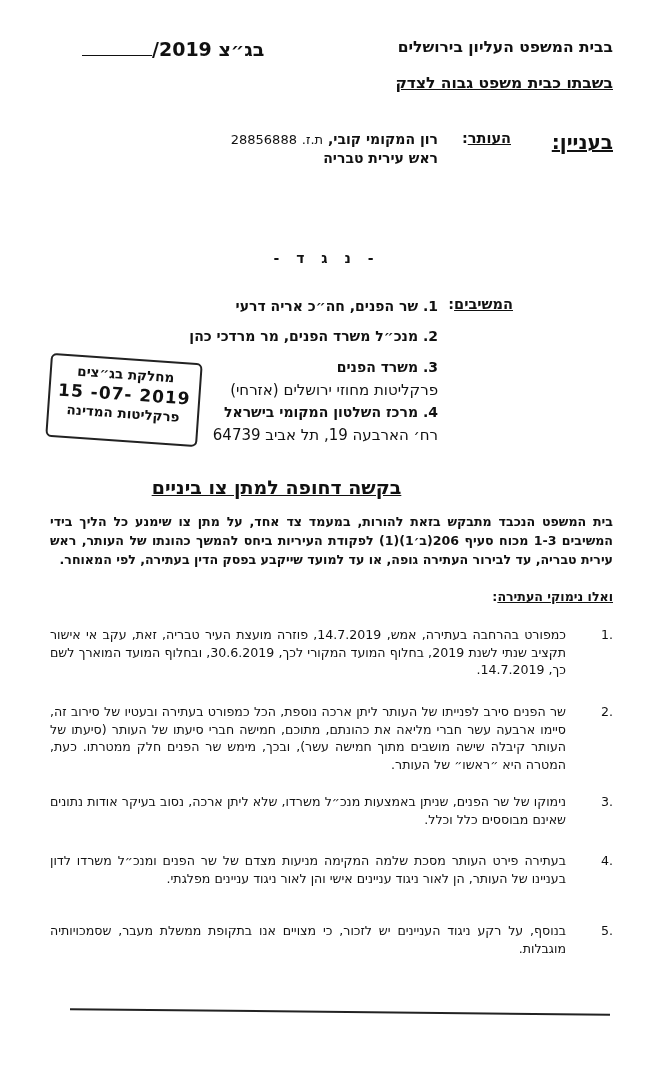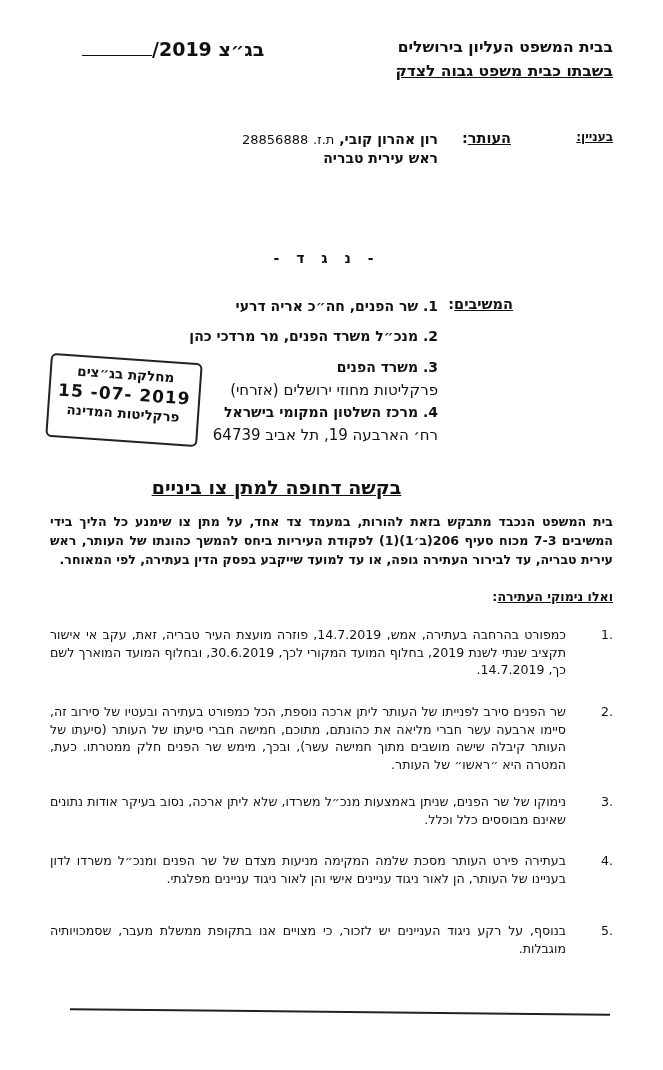--- a/index.html
+++ b/index.html
@@ -6,26 +6,26 @@
     body {
       width: 663px; height: 1070px; position: relative; overflow: hidden;
       font-family: "DejaVu Sans", "Liberation Sans", sans-serif;
       color: #111;
       direction: rtl;
     }
     .abs { position: absolute; }
 
     
     .court-line1 { top: 38px; right: 50px; font-size: 15.5px; font-weight: bold; white-space: nowrap; }
-    .court-line2 { top: 62px; right: 50px; font-size: 15.5px; font-weight: bold; text-decoration: underline; white-space: nowrap; }
+    .court-line2 { top: 74px; right: 50px; font-size: 15.5px; font-weight: bold; text-decoration: underline; white-space: nowrap; }
     .case-no { top: 38px; left: 82px; font-size: 19px; font-weight: bold; white-space: nowrap; direction: rtl; }
     .case-blank { display: inline-block; width: 70px; border-bottom: 1.5px solid #111; height: 14px; vertical-align: baseline; }
 
     
-    .label-inre { top: 130px; right: 50px; font-size: 12px; font-weight: bold; text-decoration: underline; }
+    .label-inre { top: 130px; right: 50px; font-size: 20px; font-weight: bold; text-decoration: underline; }
     .label-petitioner { top: 130px; right: 152px; font-size: 14.5px; font-weight: bold; }
     .label-petitioner span.lbl { text-decoration: underline; }
     .pet-block { top: 130px; right: 225px; font-size: 14px; line-height: 19px; }
     .pet-name { font-weight: bold; white-space: nowrap; }
     .pet-id { font-weight: normal; font-size: 13px; text-align: center; }
     .pet-title { font-weight: bold; white-space: nowrap; }
     .pet-addr { margin-top: 8px; font-size: 12px; line-height: 15px; white-space: nowrap; }
 
     .versus { top: 250px; left: 0; right: 0; text-align: center; font-size: 14px; font-weight: bold; letter-spacing: 6px; padding-right: 10px; }
 
@@ -79,21 +79,21 @@
 <div class="abs court-line2">בשבתו כבית משפט גבוה לצדק</div>
 <div class="abs case-no">
   <span>בג״צ</span>
   <span>2019/</span><span class="case-blank"></span>
 </div>
 
 <div class="abs label-inre">בעניין:</div>
 <div class="abs label-petitioner"><span class="lbl">העותר</span>:</div>
 <div class="abs pet-block">
   <div class="pet-name">
-    <span>רון אהרון קובי,</span>
+    <span>רון המקומי קובי,</span>
     <span class="pet-id">ת.ז.</span>
     <span class="pet-id">28856888</span>
   </div>
   <div class="pet-title">ראש עירית טבריה</div>
 </div>
 
 <div class="abs versus">- נ ג ד -</div>
 
 <div class="abs label-respondents"><span class="lbl">המשיבים</span>:</div>
 <div class="abs resp-list">
@@ -117,21 +117,21 @@
   <div class="resp-sub r4s">רח׳ הארבעה 19, תל אביב 64739</div>
 </div>
 
 <div class="abs stamp">
   <div class="stamp-dept">מחלקת בג״צים</div>
   <div class="stamp-date">15 -07- 2019</div>
   <div class="stamp-org">פרקליטות המדינה</div>
 </div>
 
 <div class="abs main-title">בקשה דחופה למתן צו ביניים</div>
-<div class="abs intro">בית המשפט הנכבד מתבקש בזאת להורות, במעמד צד אחד, על מתן צו שימנע כל הליך בידי המשיבים 7-3 מכוח סעיף 206(ב׳1)(1) לפקודת העיריות ביחס להמשך כהונתו של העותר, ראש עירית טבריה, עד לבירור העתירה גופה, או עד למועד שייקבע בפסק הדין בעתירה, לפי המאוחר.</div>
+<div class="abs intro">בית המשפט הנכבד מתבקש בזאת להורות, במעמד צד אחד, על מתן צו שימנע כל הליך בידי המשיבים 1-3 מכוח סעיף 206(ב׳1)(1) לפקודת העיריות ביחס להמשך כהונתו של העותר, ראש עירית טבריה, עד לבירור העתירה גופה, או עד למועד שייקבע בפסק הדין בעתירה, לפי המאוחר.</div>
 <div class="abs reasons-label"><span class="lbl">ואלו נימוקי העתירה</span><span>:</span></div>
 
 <div class="abs item i1">
   <span class="num">.1</span>
   <div class="txt">כמפורט בהרחבה בעתירה, אמש, 14.7.2019, פוזרה מועצת העיר טבריה, זאת, עקב אי אישור תקציב שנתי לשנת 2019, בחלוף המועד המקורי לכך, 30.6.2019, ובחלוף המועד המוארך לשם כך, 14.7.2019.</div>
 </div>
 <div class="abs item i2">
   <span class="num">.2</span>
   <div class="txt">שר הפנים סירב לפנייתו של העותר ליתן ארכה נוספת, הכל כמפורט בעתירה ובעטיו של סירוב זה, סיימו ארבעה עשר חברי מליאה את כהונתם, מתוכם, חמישה חברי סיעתו של העותר (סיעתו של העותר קיבלה שישה מושבים מתוך חמישה עשר), ובכך, מימש שר הפנים חלק ממטרתו. כעת, המטרה היא ״ראשו״ של העותר.</div>
 </div>

